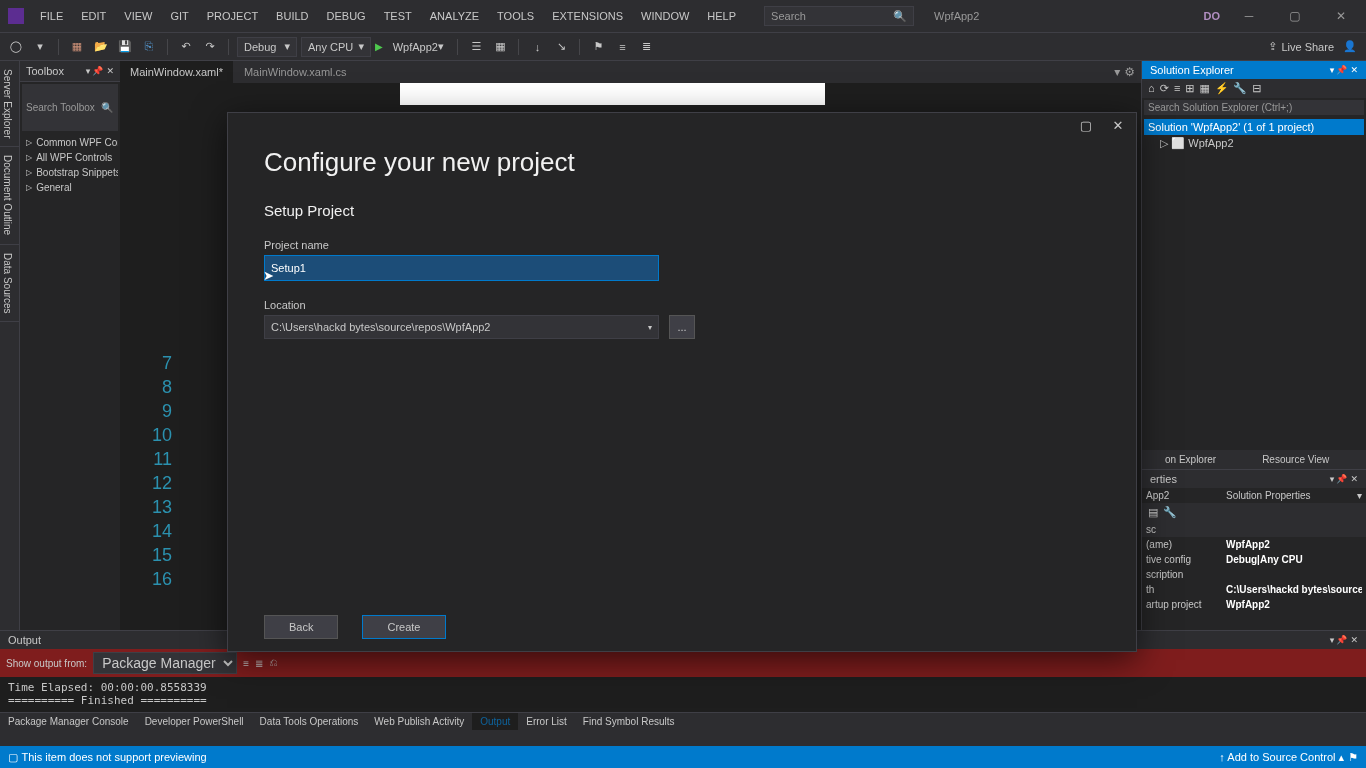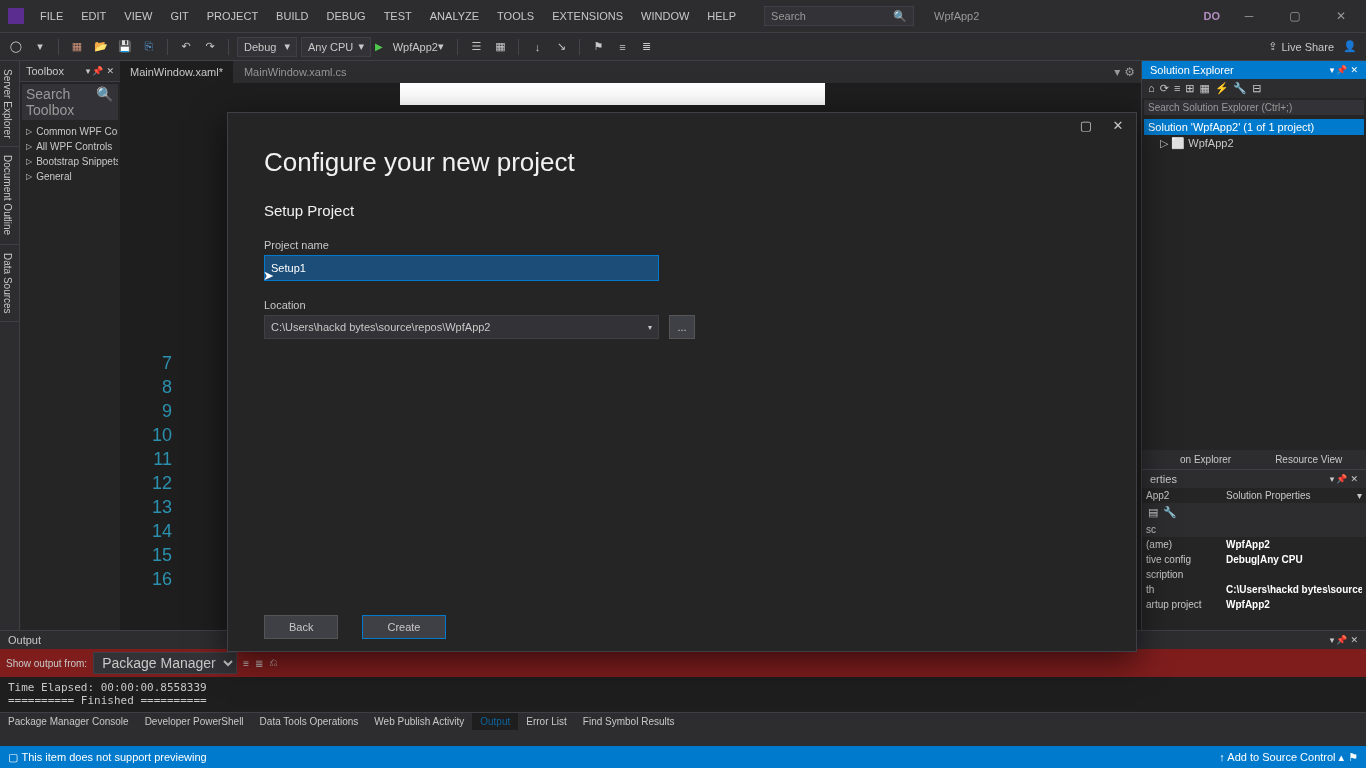--- a/index.html
+++ b/index.html
@@ -29,21 +29,21 @@
 
 .main { display: flex; height: 652px; position: relative; }
 
 
 .left-tabs { width: 20px; background: #2d2d30; writing-mode: vertical-lr; display: flex; gap: 0; border-right: 1px solid #3f3f46; }
 .left-tab { padding: 8px 2px; color: #c8c8c8; font-size: 10px; cursor: pointer; border-bottom: 1px solid #3f3f46; }
 
 
 .toolbox { width: 100px; background: #252526; display: flex; flex-direction: column; }
 .toolbox-header { background: #2d2d30; padding: 4px 6px; color: #c8c8c8; font-size: 11px; display: flex; align-items: center; justify-content: space-between; border-bottom: 1px solid #3f3f46; }
-.toolbox-search { background: #333337; padding: 2px 4px; margin: 2px; font-size: 14px; color: #999; display: flex; justify-content: space-between; }
+.toolbox-search { background: #333337; padding: 18px 4px; margin: 2px; font-size: 10px; color: #999; display: flex; justify-content: space-between; text-align: center; }
 .toolbox-tree { padding: 2px; }
 .toolbox-item { padding: 2px 4px; font-size: 10px; color: #c8c8c8; display: flex; align-items: center; gap: 4px; cursor: pointer; white-space: nowrap; overflow: hidden; }
 .tree-arrow { font-size: 8px; color: #c8c8c8; }
 
 
 .editor-area { flex: 1; display: flex; flex-direction: column; background: #1e1e1e; position: relative; }
 .editor-tabs { height: 22px; background: #2d2d30; display: flex; align-items: stretch; }
 .editor-tab { padding: 4px 10px; background: #1e1e1e; color: #c8c8c8; font-size: 11px; display: flex; align-items: center; gap: 4px; border-right: 1px solid #2d2d30; cursor: pointer; }
 .editor-tab.inactive { background: #2d2d30; color: #969696; }
 .editor-tab-right { margin-left: auto; display: flex; align-items: center; padding-right: 6px; gap: 4px; color: #999; }
@@ -62,21 +62,21 @@
 .solution-explorer { width: 225px; background: #252526; display: flex; flex-direction: column; border-left: 1px solid #3f3f46; }
 .panel-header { background: #007acc; color: #fff; padding: 3px 8px; font-size: 11px; display: flex; align-items: center; justify-content: space-between; }
 .panel-header.dark { background: #2d2d30; color: #c8c8c8; }
 .panel-header-icons { display: flex; gap: 4px; font-size: 9px; }
 .se-toolbar { background: #2d2d30; padding: 3px 6px; display: flex; gap: 5px; font-size: 11px; color: #c8c8c8; }
 .se-search { background: #333337; margin: 2px; padding: 2px 4px; font-size: 10px; color: #999; }
 .se-tree { flex: 1; padding: 2px; font-size: 11px; overflow: hidden; }
 .se-root { background: #007acc; color: #fff; padding: 2px 4px; }
 .se-node { padding: 2px 4px 2px 16px; color: #c8c8c8; }
 .se-bottom-tabs { display: flex; background: #2d2d30; font-size: 10px; }
-.se-bottom-tabs span { padding: 4px 6px; color: #c8c8c8; cursor: pointer; margin-left: 32px; }
+.se-bottom-tabs span { padding: 4px 23px; color: #c8c8c8; cursor: pointer; }
 
 
 .properties { display: flex; flex-direction: column; border-top: 1px solid #3f3f46; }
 .prop-row { display: flex; font-size: 10px; padding: 2px 4px; color: #c8c8c8; }
 .prop-label { width: 80px; overflow: hidden; white-space: nowrap; }
 .prop-value { flex: 1; font-weight: bold; color: #fff; overflow: hidden; white-space: nowrap; }
 .prop-section { background: #2d2d30; padding: 2px 4px; font-size: 10px; color: #c8c8c8; }
 .prop-desc { padding: 4px; font-size: 10px; color: #999; border-top: 1px solid #3f3f46; }
 
 

